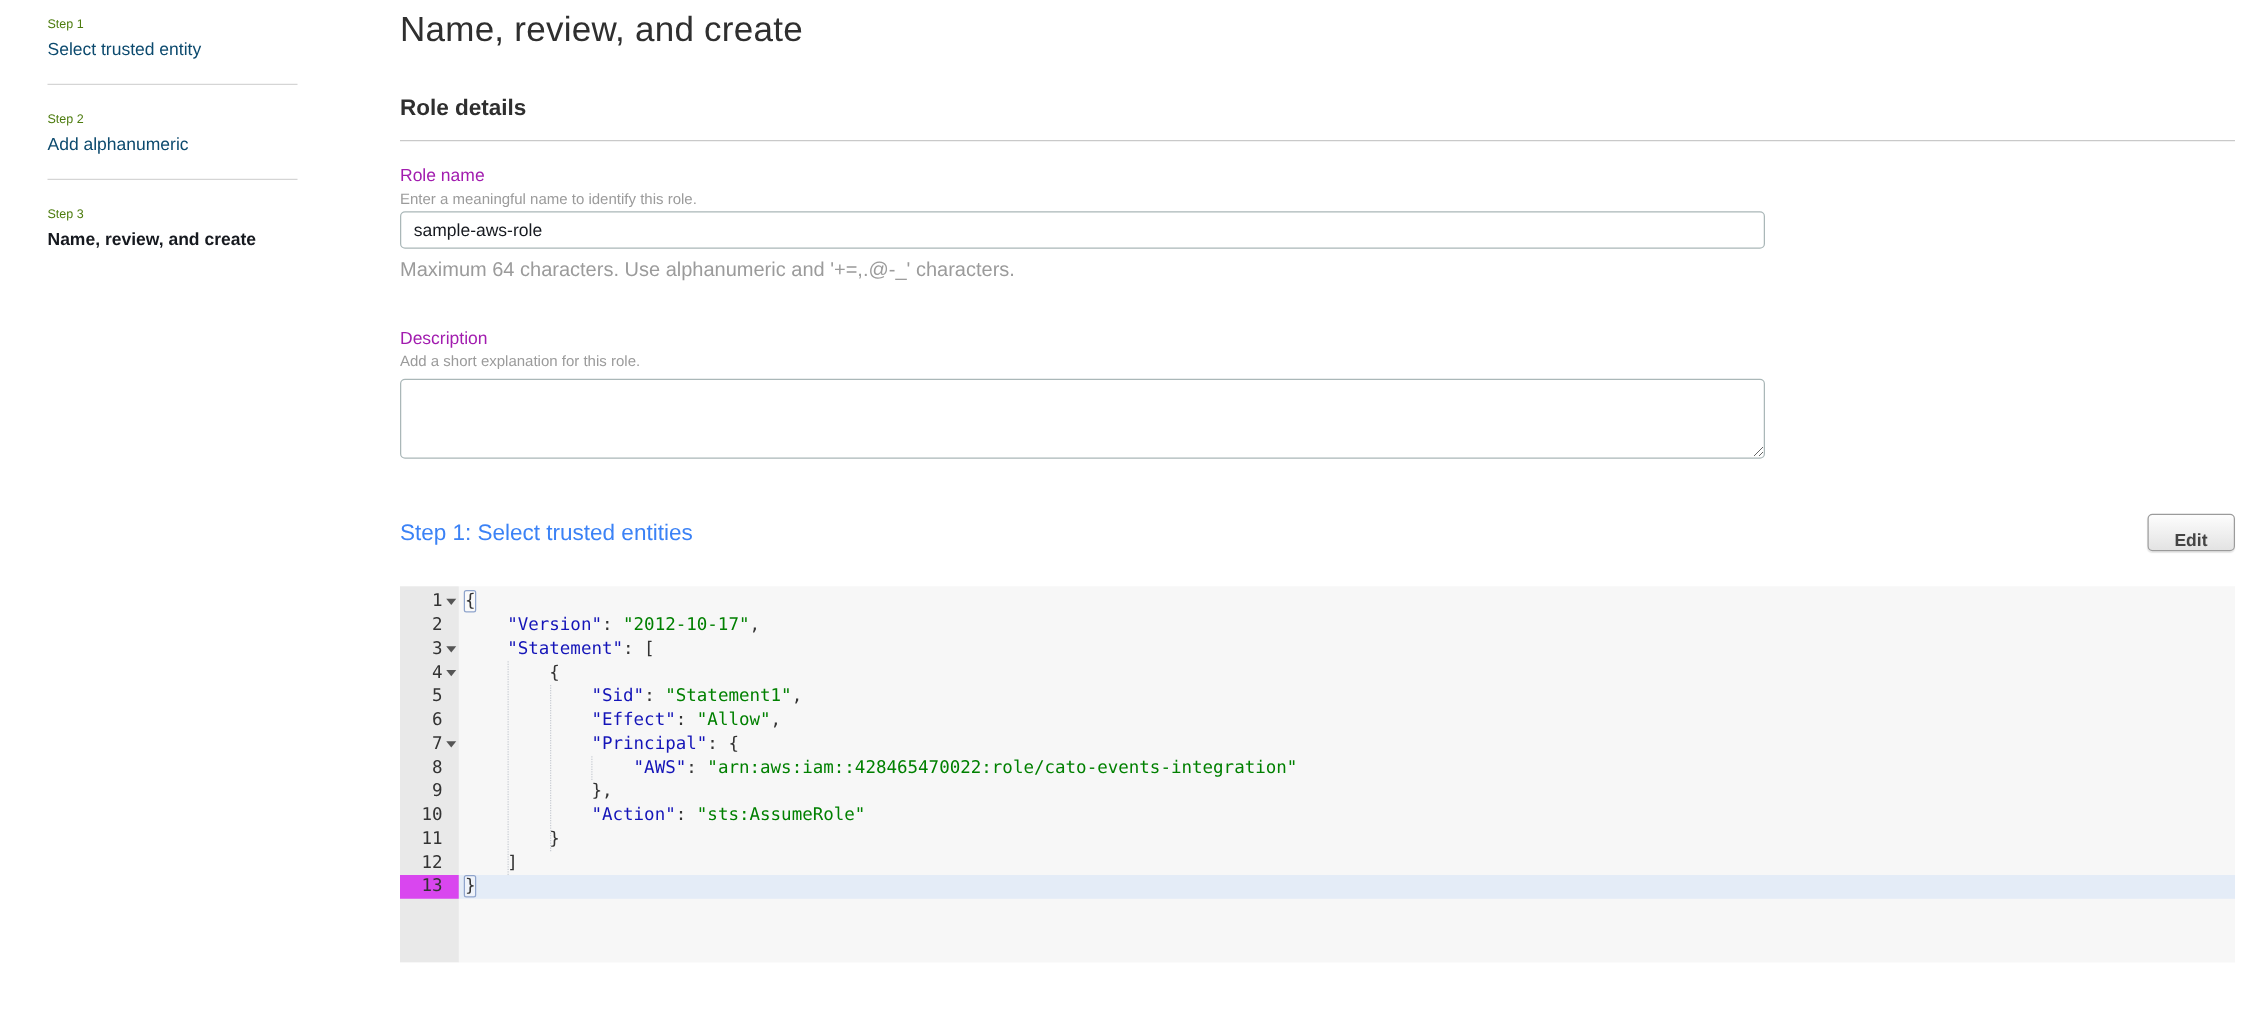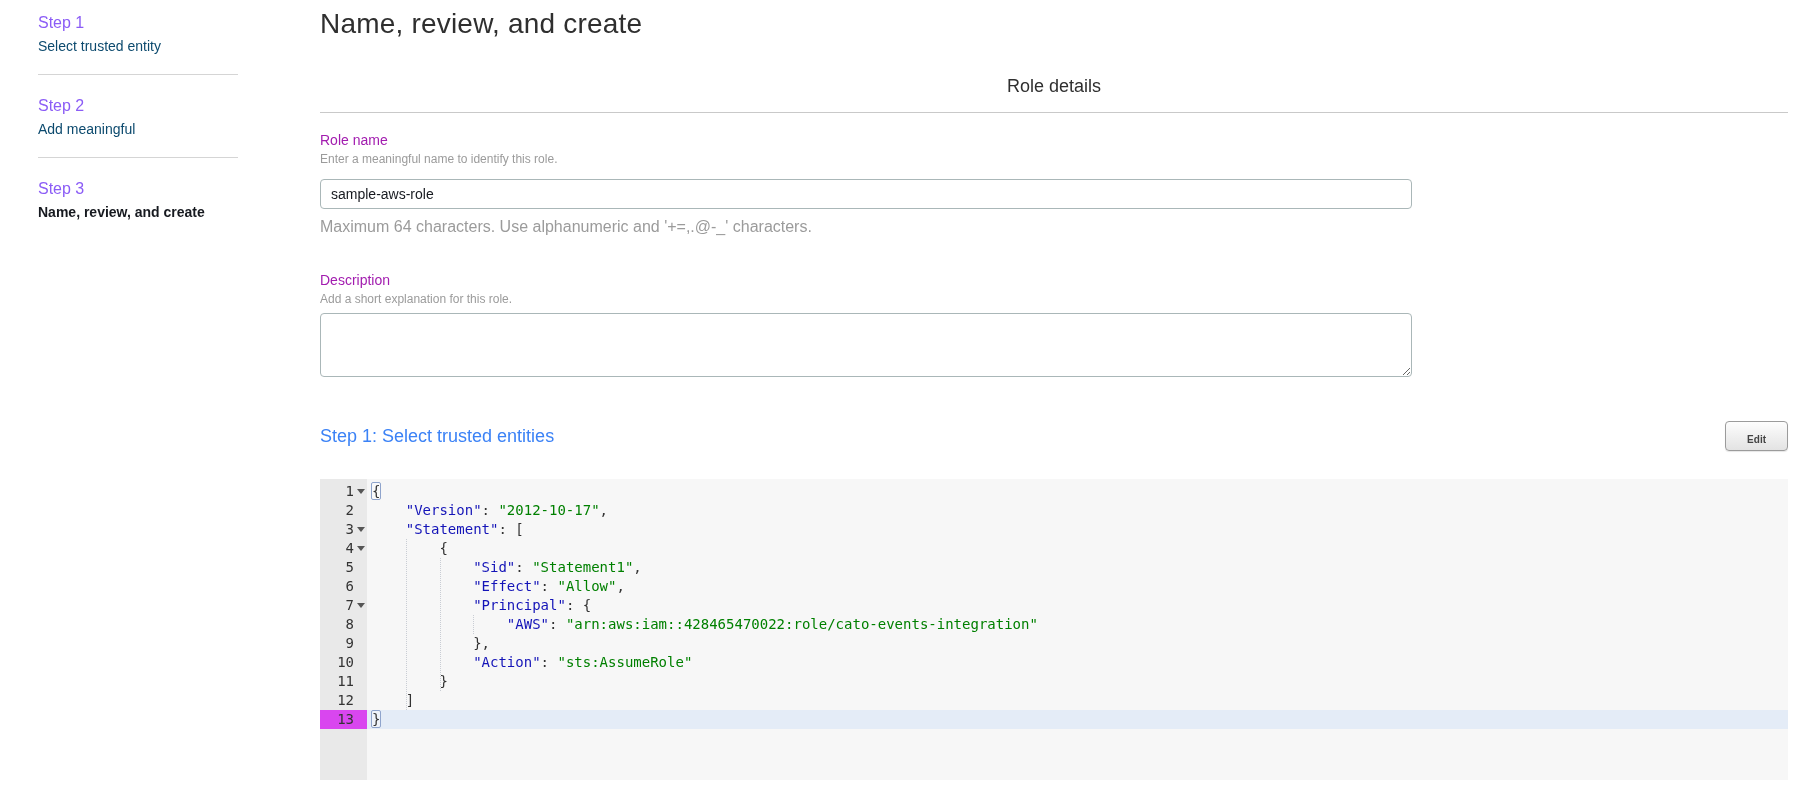--- a/index.html
+++ b/index.html
@@ -6,55 +6,55 @@
   html,body { background:#ffffff; }
   body {
     width:1806px; height:808px; overflow:hidden;
     font-family:"Liberation Sans", sans-serif;
     color:#2f2f2f;
   }
   .layout { display:flex; width:1806px; }
 
   
   .sidebar { width:320px; flex:none; padding:14px 0 0 38px; }
-  .step-label { font-size:16px; color:#8b5cf6; }
+  .step-label { font-size:10px; color:#4d7c0f; }
   .step-title { font-size:14px; margin-top:6px; }
   .step-link { color:#0c4a6e; text-decoration:none; display:inline-block; }
   .step-current { font-weight:700; color:#16191f; }
   .side-divider { border:0; border-top:1px solid #d5d5d5; width:200px; margin:20px 0 22px 0; }
 
   
   .main { flex:1; padding-right:18px; }
   .page-title { font-size:28px; font-weight:400; color:#2f2f2f; margin-top:8px; letter-spacing:0.2px; }
-  .section-heading { font-size:18px; font-weight:400; color:#2f2f2f; margin-top:36px;text-align:center; }
+  .section-heading { font-size:18px; font-weight:700; color:#2f2f2f; margin-top:36px; }
   .section-rule { border:0; border-top:1px solid #c9c9c9; margin-top:15px; }
 
   .field-label { font-size:14px; color:#a21caf; margin-top:19px; }
   .field-label.desc { margin-top:36px; }
   .field-hint { font-size:12px; color:#9b9b9b; margin-top:4px; }
   .field-helper { font-size:16px; color:#9b9b9b; margin-top:9px; }
   .text-input {
-    display:block; margin-top:13px; width:1092px; height:30px;
+    display:block; margin-top:3px; width:1092px; height:30px;
     border:1px solid #aab7b8; border-radius:4px; padding:0 10px;
     font-family:"Liberation Sans", sans-serif; font-size:14px; color:#16191f;
     background:#fff;
   }
   .text-area {
     display:block; margin-top:7px; width:1092px; height:64px;
     border:1px solid #aab7b8; border-radius:4px; padding:6px 10px;
     font-family:"Liberation Sans", sans-serif; font-size:14px; color:#16191f;
     resize:vertical; background:#fff;
   }
 
   .step1-row { display:flex; justify-content:space-between; align-items:center; margin-top:44px; }
   .step1-heading { font-size:18px; font-weight:400; color:#3b82f6; }
   .edit-btn {
     height:30px; padding:12px 21px; border:1px solid #9b9b9b; border-radius:4px;
     background:linear-gradient(#fdfdfd,#e3e3e3);
-    font-family:"Liberation Sans", sans-serif; font-size:10px; font-weight:700; color:#444;
+    font-family:"Liberation Sans", sans-serif; font-size:14px; font-weight:700; color:#444;
     box-shadow:0 1px 1px rgba(0,0,0,0.10); cursor:pointer;
   }
 
   
   .code-editor {
     position:relative; margin-top:28px; height:301px; overflow:hidden;
     background:#f7f7f7;
     font-family:"DejaVu Sans Mono", monospace; font-size:14px;
   }
   .gutter-col { position:absolute; left:0; top:0; bottom:0; width:47px; background:#e9e9e9; }
@@ -87,21 +87,21 @@
 <div class="layout">
 
   <aside class="sidebar">
     <div class="step-group">
       <div class="step-label">Step 1</div>
       <div class="step-title"><a href="#" class="step-link">Select trusted entity</a></div>
     </div>
     <hr class="side-divider">
     <div class="step-group">
       <div class="step-label">Step 2</div>
-      <div class="step-title"><a href="#" class="step-link">Add meaningful</a></div>
+      <div class="step-title"><a href="#" class="step-link">Add alphanumeric</a></div>
     </div>
     <hr class="side-divider">
     <div class="step-group">
       <div class="step-label">Step 3</div>
       <div class="step-title step-current">Name, review, and create</div>
     </div>
   </aside>
 
   <main class="main">
     <h1 class="page-title">Name, review, and create</h1>

